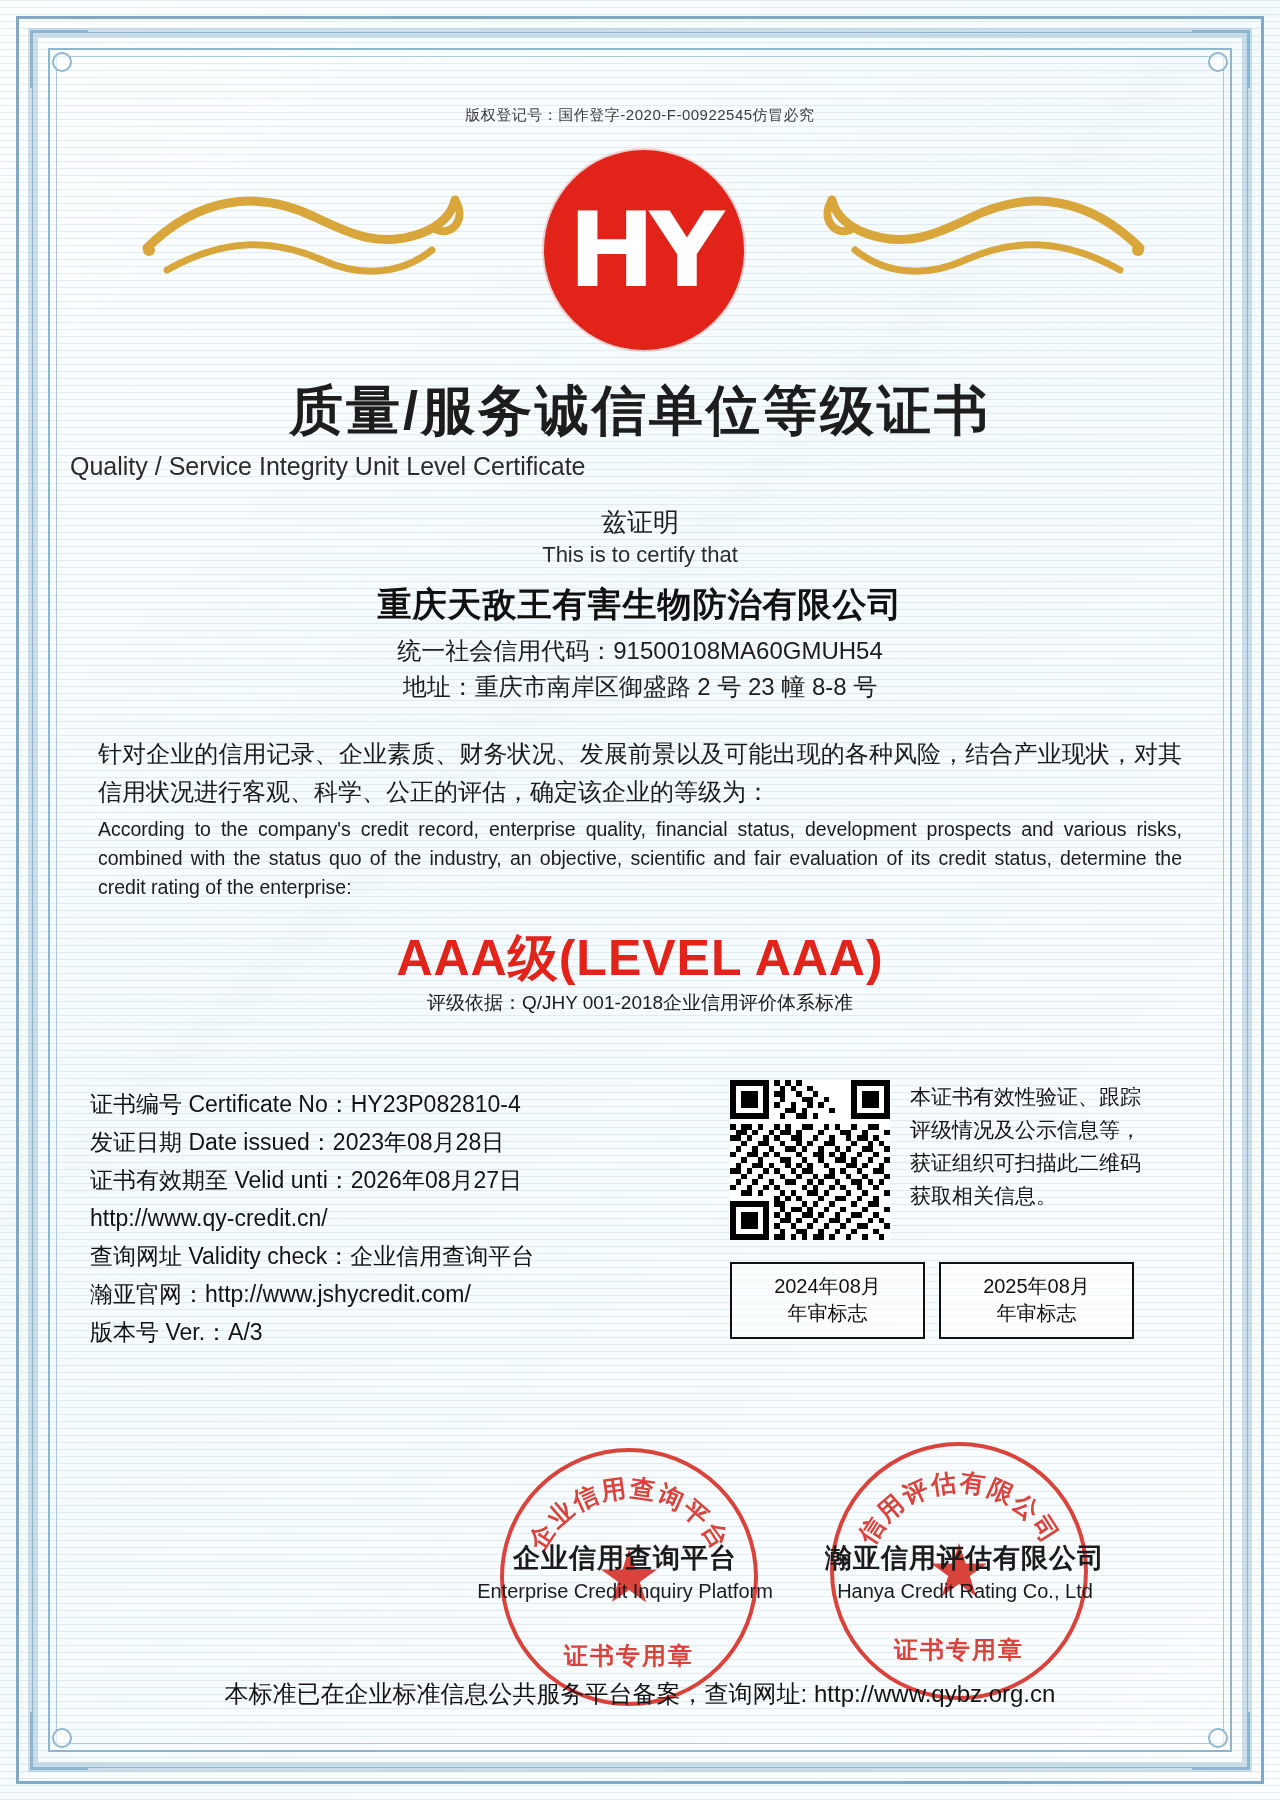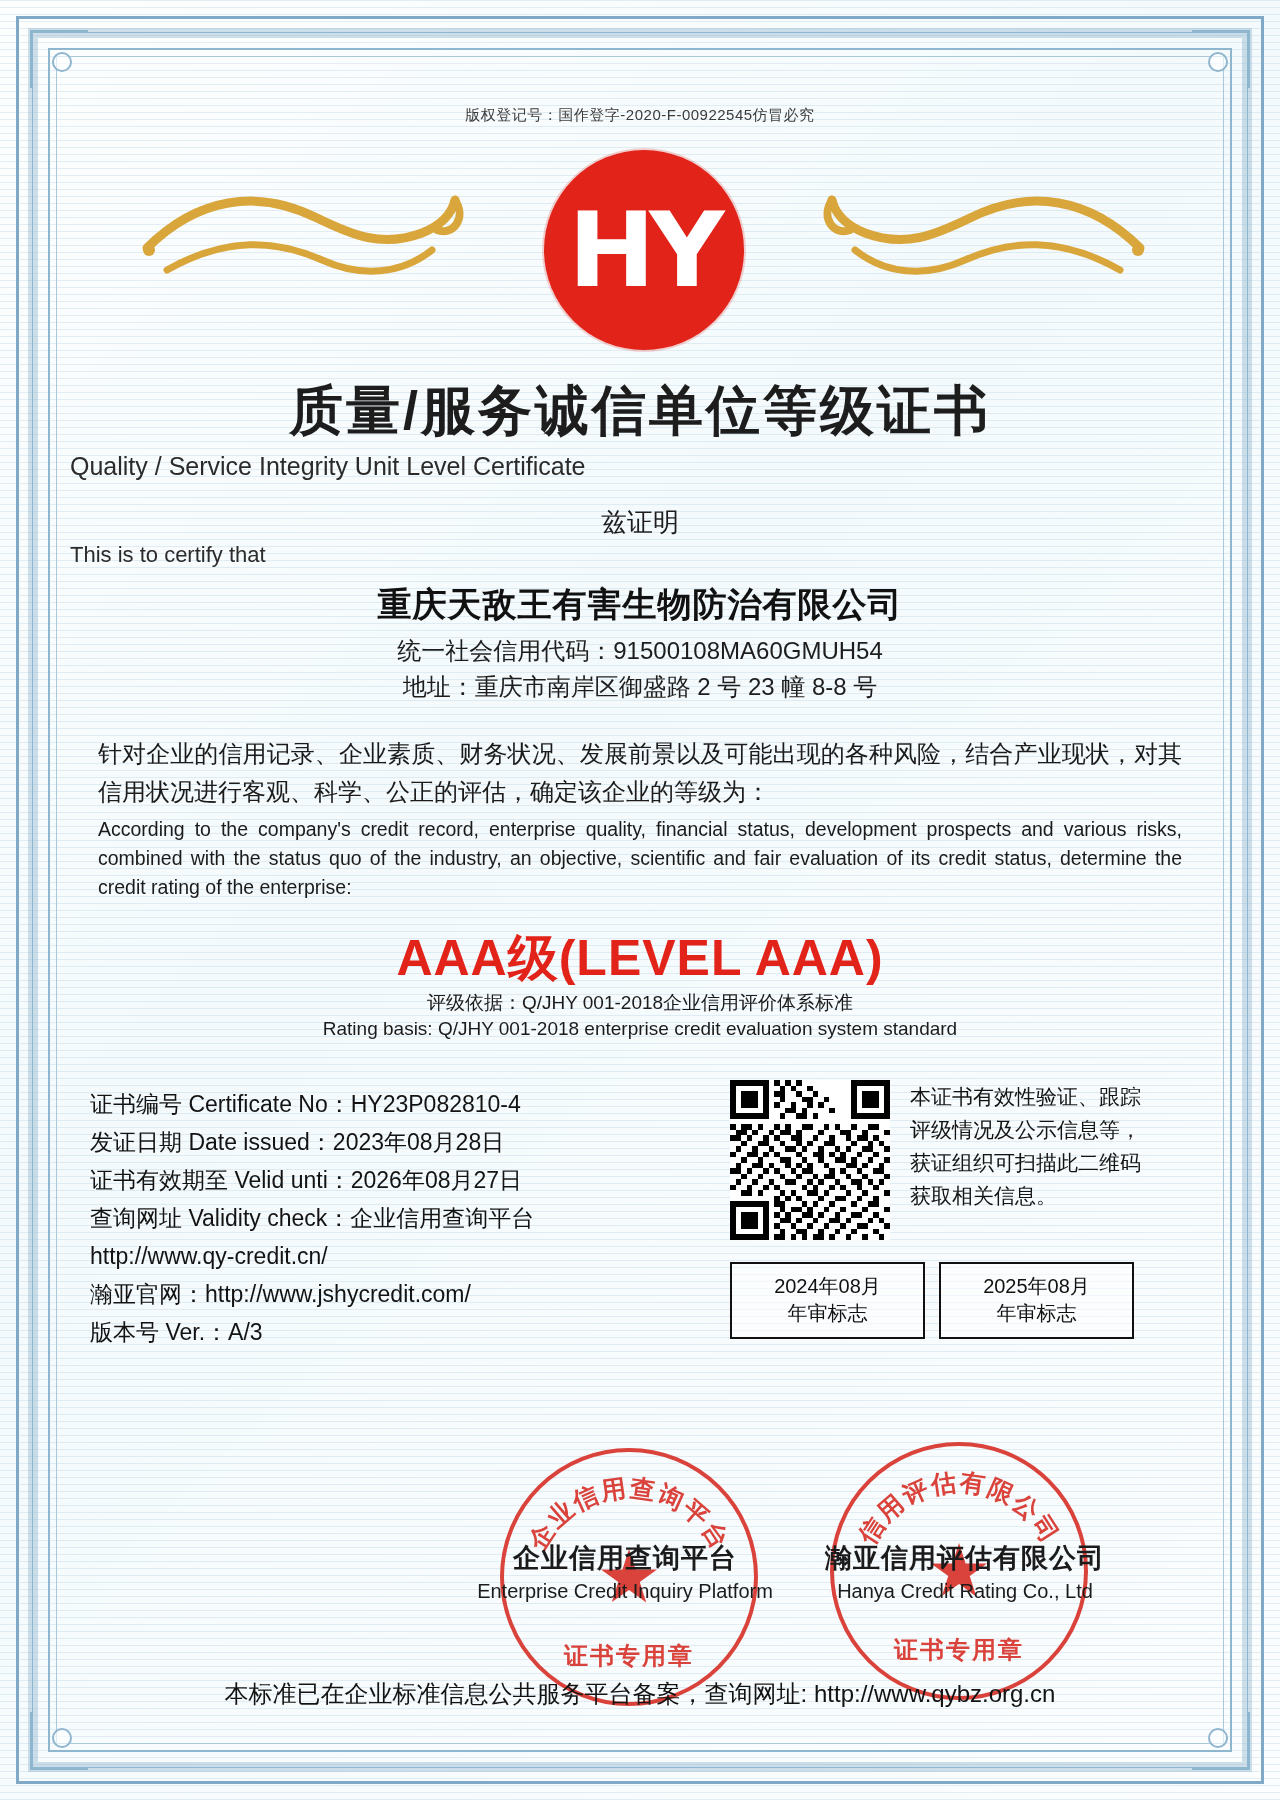--- a/index.html
+++ b/index.html
@@ -113,21 +113,21 @@
   .title-en{
     position:absolute;top:382px;left:0;right:0;
     text-align:left;
     font-size:25px;color:#2b2b2b;
   }
   .certify-cn{
     position:absolute;top:435px;left:0;right:0;text-align:center;
     font-size:26px;color:#1d1d1d;
   }
   .certify-en{
-    position:absolute;top:472px;left:0;right:0;
+    position:absolute;top:472px;left:0;right:0;text-align:center;
     font-size:22px;color:#2b2b2b;
   }
   .company{
     position:absolute;top:512px;left:0;right:0;text-align:center;
     font-size:34px;font-weight:bold;color:#111;letter-spacing:1px;
   }
   .code-line{
     position:absolute;top:565px;left:0;right:0;text-align:center;
     font-size:24px;color:#1d1d1d;
   }
@@ -275,36 +275,35 @@
 
     <div class="company">重庆天敌王有害生物防治有限公司</div>
     <div class="code-line">统一社会信用代码：91500108MA60GMUH54</div>
     <div class="addr-line">地址：重庆市南岸区御盛路 2 号 23 幢 8-8 号</div>
 
     <div class="body-cn">针对企业的信用记录、企业素质、财务状况、发展前景以及可能出现的各种风险，结合产业现状，对其信用状况进行客观、科学、公正的评估，确定该企业的等级为：</div>
     <div class="body-en">According to the company's credit record, enterprise quality, financial status, development prospects and various risks, combined with the status quo of the industry, an objective, scientific and fair evaluation of its credit status, determine the credit rating of the enterprise:</div>
 
     <div class="level">AAA级(LEVEL AAA)</div>
     <div class="basis-cn">评级依据：Q/JHY 001-2018企业信用评价体系标准</div>
-    <div class="basis-en">Rating basis: Q/JHY 001-2018 enterprise credit evaluation system standard</div>
 
     <div class="details">
       <div>
         <span>证书编号 Certificate No：</span><span>HY23P082810-4</span>
       </div>
       <div>
         <span>发证日期 Date issued：</span><span>2023年08月28日</span>
       </div>
       <div>
         <span>证书有效期至 Velid unti：</span><span>2026年08月27日</span>
       </div>
+      <div>http://www.qy-credit.cn/</div>
       <div>
         <span>查询网址 Validity check：</span><span>企业信用查询平台</span>
       </div>
-      <div>http://www.qy-credit.cn/</div>
       <div>瀚亚官网：http://www.jshycredit.com/</div>
       <div>
         <span>版本号 Ver.：</span><span>A/3</span>
       </div>
     </div>
 
     <svg class="qr-box" viewBox="0 0 29 29" shape-rendering="crispEdges">
       <rect width="29" height="29" fill="#ffffff"></rect>
       <g fill="#000000">
         <rect x="0" y="0" width="7" height="1"></rect>

